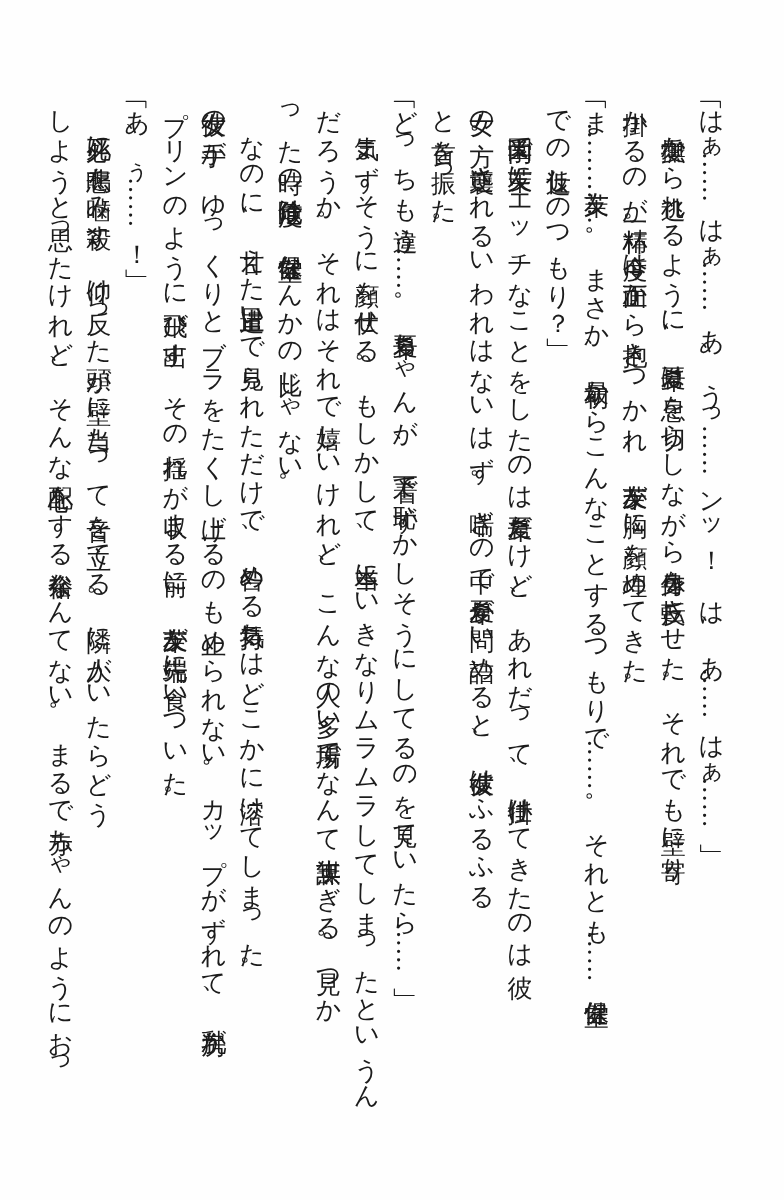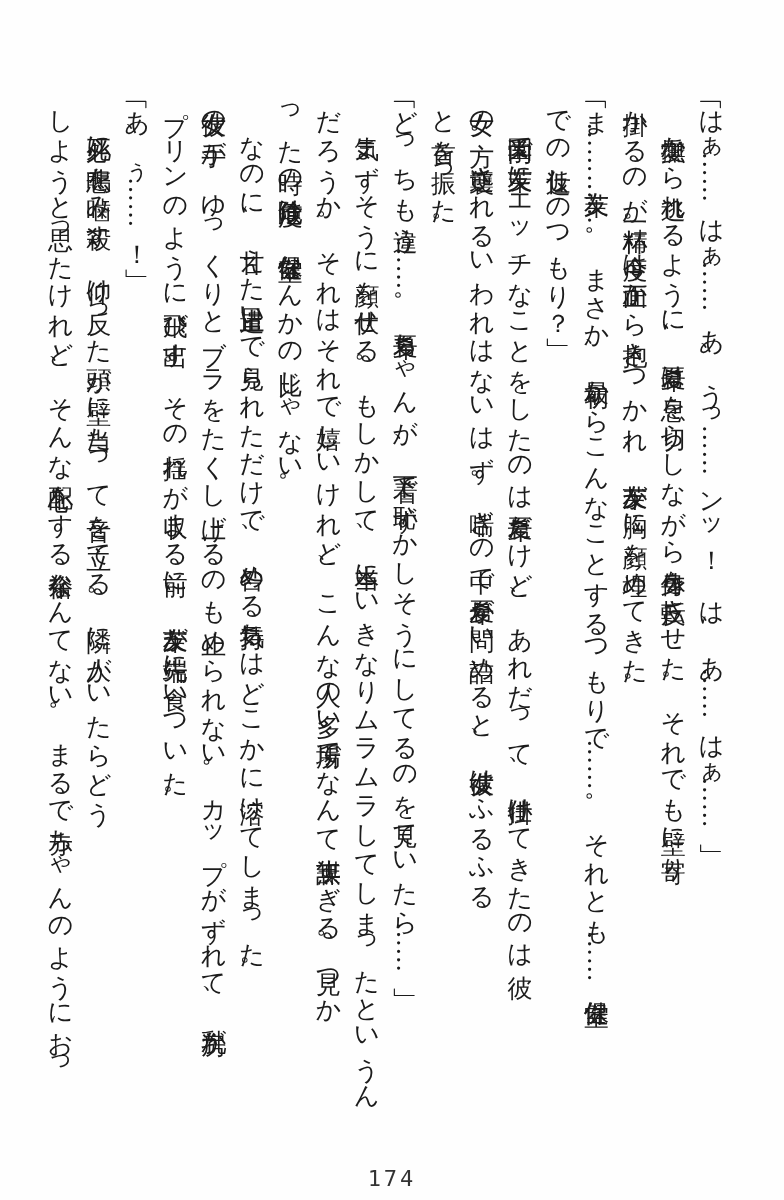--- a/index.html
+++ b/index.html
@@ -66,14 +66,13 @@
     <p>　気まずそうに顔を伏せる。もしかして、本当にいきなりムラムラしてしまったというん</p>
     <p>だろうか。それはそれで嬉しいけれど、こんな人の多い場所でなんて無謀すぎる。見つか</p>
     <p>った時の危険度は、保健室なんかの比じゃない。</p>
     <p>　なのに、甘えた上目遣いで見られただけで、咎める気持ちはどこかに溶けてしまった。</p>
     <p>彼女の手が、ゆっくりとブラをたくし上げるのも止められない。カップがずれて、乳房が</p>
     <p>プリンのように飛び出す。その揺れが収まる前に、茉友が先端に食いついた。</p>
     <p>「あ、ぅ……！」</p>
     <p>　必死に悲鳴を噛み殺す。仰け反った頭が壁に当たって音を立てる。隣に人がいたらどう</p>
     <p>しようと思ったけれど、そんな心配をする余裕なんてない。まるで赤ちゃんのようにおっ</p>
   </div>
-  <div class="page-number">174</div>
 </div>
 
 </body></html>

